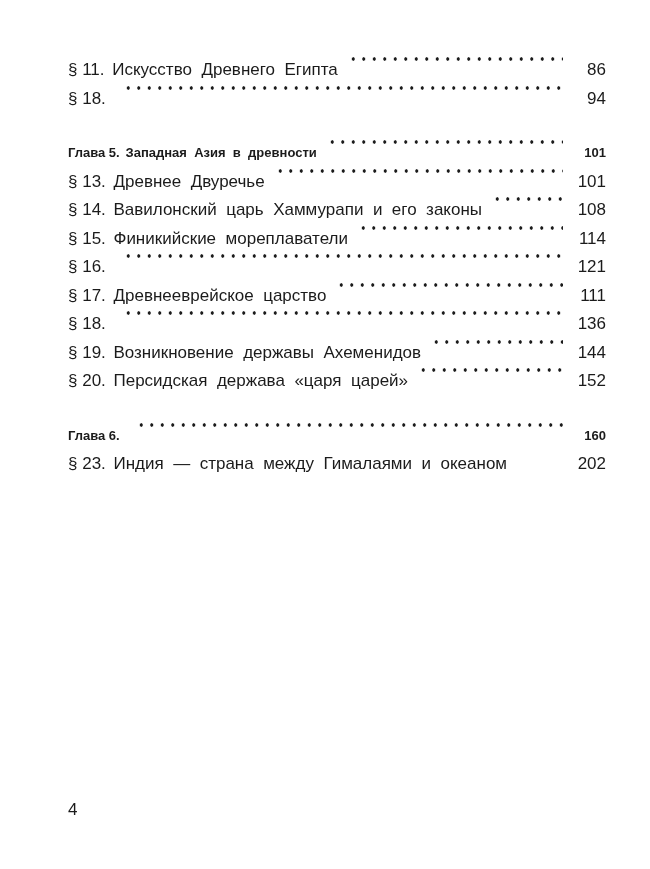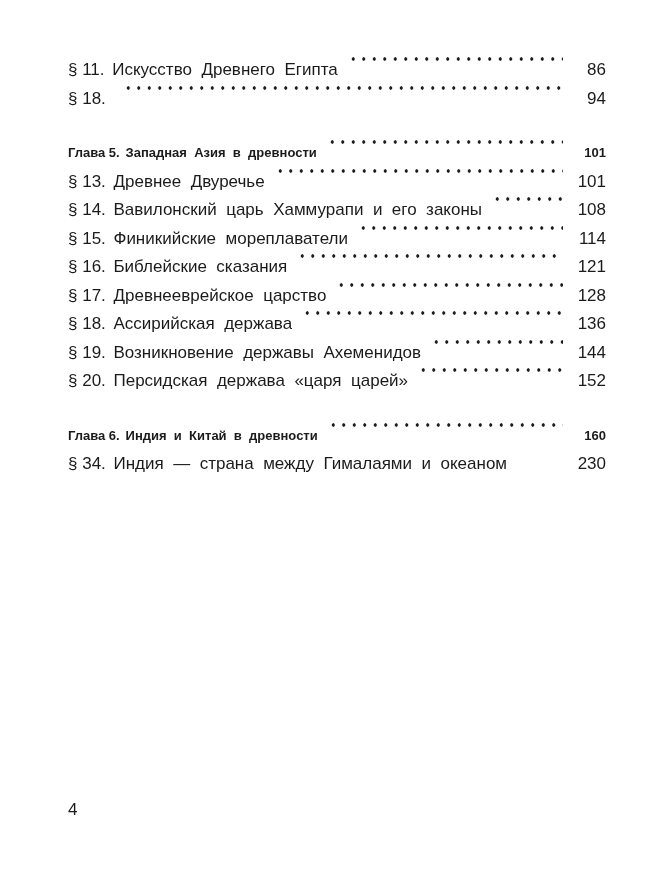--- a/index.html
+++ b/index.html
@@ -106,55 +106,52 @@
         <span class="pageno">108</span>
       </div>
       <div class="row section">
         <span class="entry-label">§ 15.</span>
         <span class="entry-title">Финикийские мореплаватели</span>
         <span class="leader"></span>
         <span class="pageno">114</span>
       </div>
       <div class="row section">
         <span class="entry-label">§ 16.</span>
-        <span class="entry-title">Библейские сказания</span>
         <span class="leader"></span>
         <span class="pageno">121</span>
       </div>
       <div class="row section">
         <span class="entry-label">§ 17.</span>
         <span class="entry-title">Древнееврейское царство</span>
         <span class="leader"></span>
-        <span class="pageno">128</span>
+        <span class="pageno">111</span>
       </div>
       <div class="row section">
         <span class="entry-label">§ 18.</span>
-        <span class="entry-title">Ассирийская держава</span>
         <span class="leader"></span>
         <span class="pageno">136</span>
       </div>
       <div class="row section">
         <span class="entry-label">§ 19.</span>
         <span class="entry-title">Возникновение державы Ахеменидов</span>
         <span class="leader"></span>
         <span class="pageno">144</span>
       </div>
       <div class="row section">
         <span class="entry-label">§ 20.</span>
         <span class="entry-title">Персидская держава «царя царей»</span>
         <span class="leader"></span>
         <span class="pageno">152</span>
       </div>
       <div class="row chapter gap">
         <span class="entry-label">Глава 6.</span>
-        <span class="entry-title">Индия и Китай в древности</span>
         <span class="leader"></span>
         <span class="pageno">160</span>
       </div>
       <div class="row section">
-        <span class="entry-label">§ 34.</span>
+        <span class="entry-label">§ 23.</span>
         <span class="entry-title">Индия — страна между Гималаями и океаном</span>
         <span class="leader no-dots"></span>
-        <span class="pageno">230</span>
+        <span class="pageno">202</span>
       </div>
     </div>
   <div class="footer-pagenum">4</div>
 </div>
 
 </body></html>

